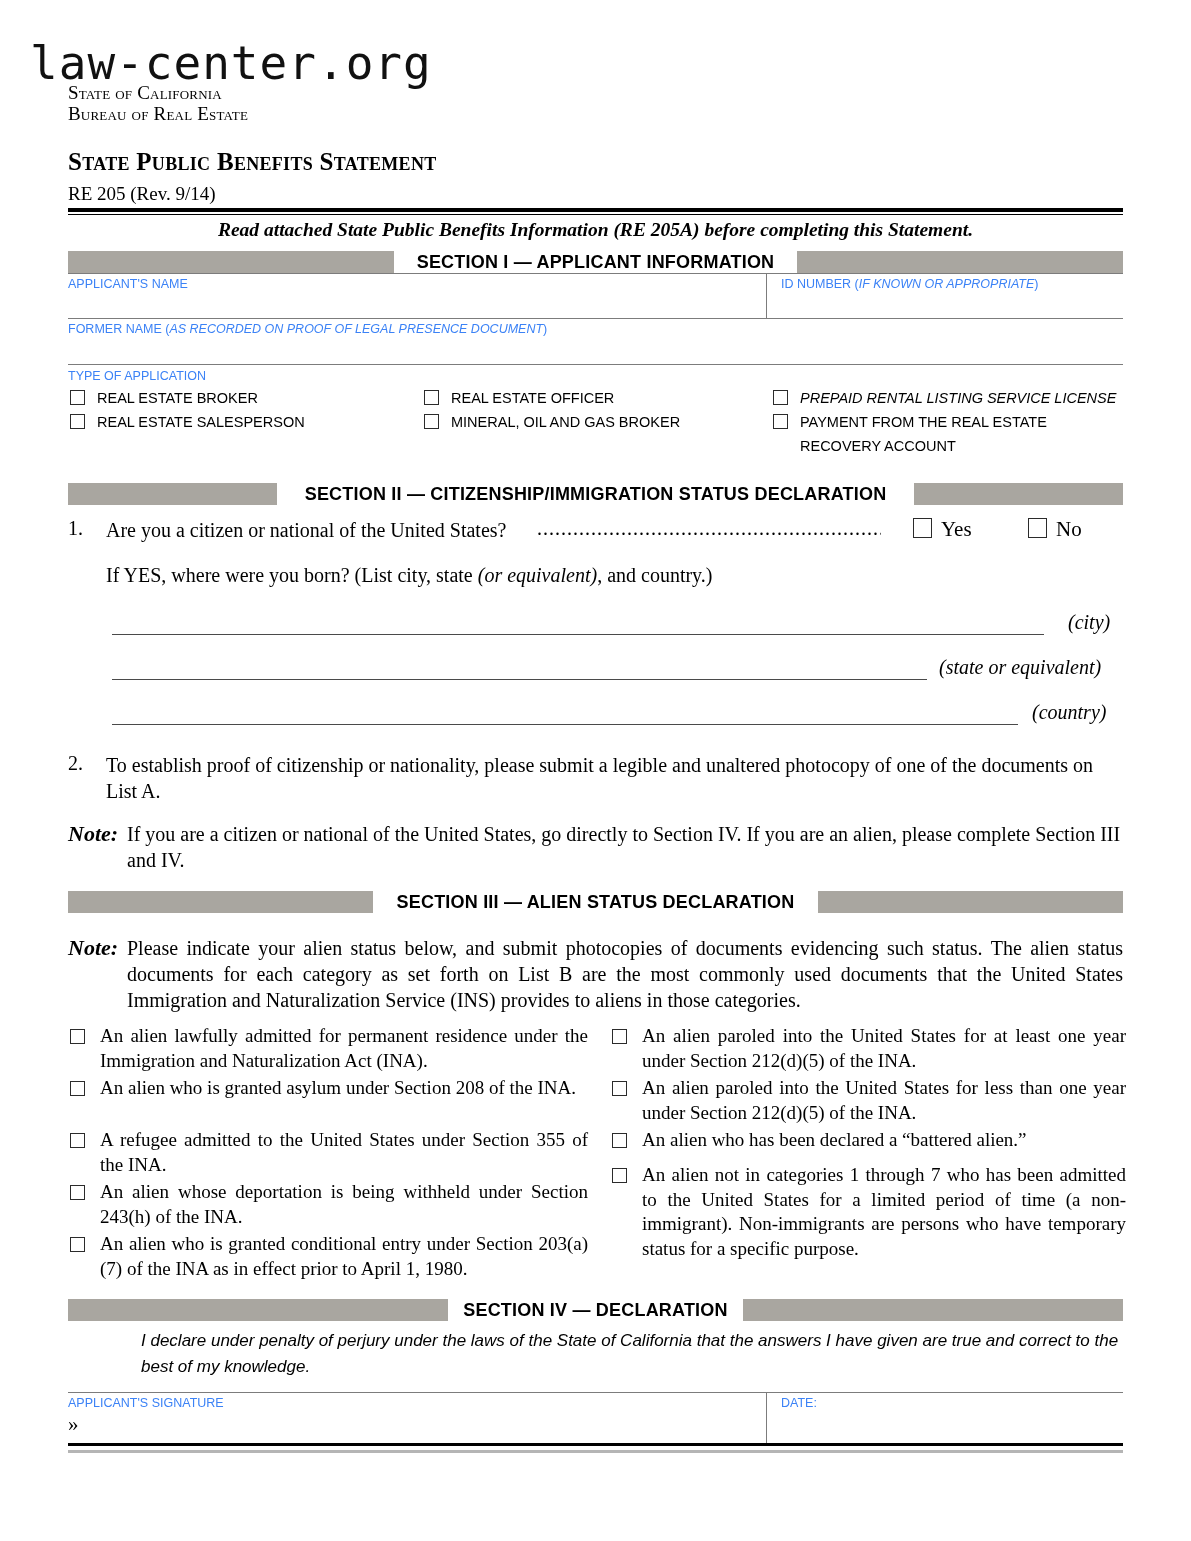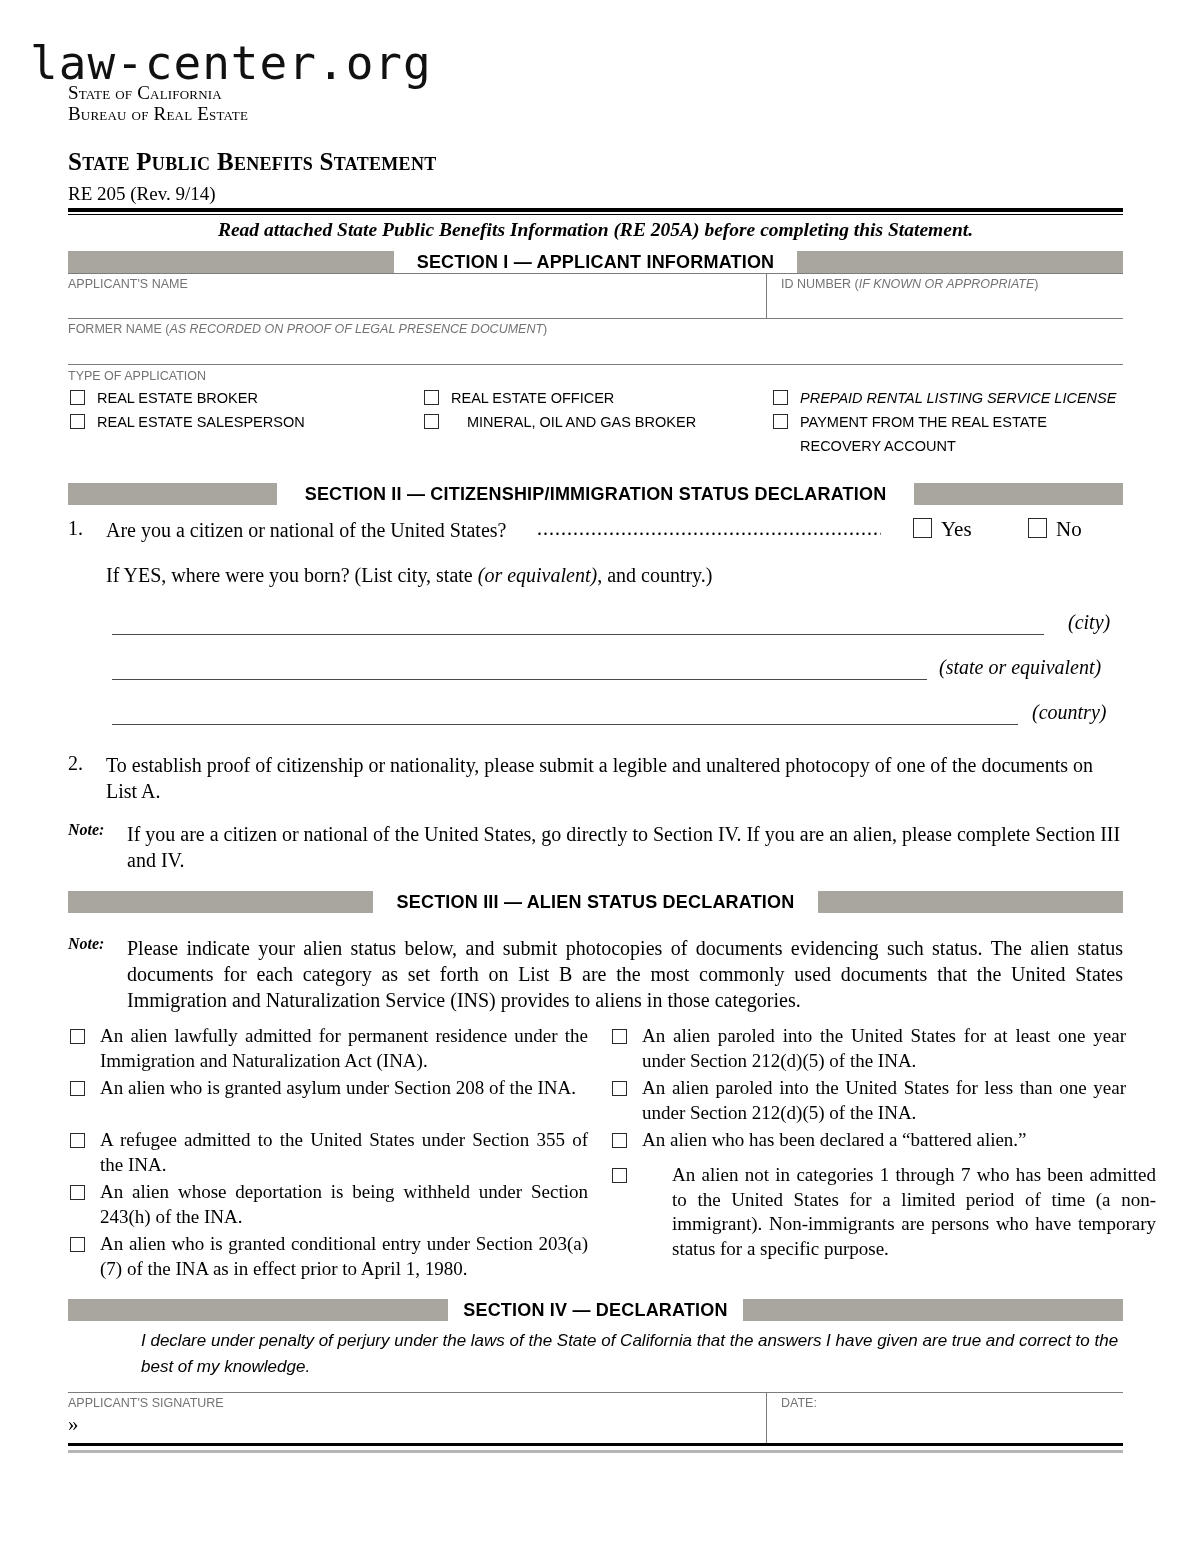--- a/index.html
+++ b/index.html
@@ -120,21 +120,21 @@
   }
   .vline {
     position: absolute;
     background: #7c7c7c;
     width: 1px;
   }
   .fieldlabel {
     position: absolute;
     font-family: "Liberation Sans", sans-serif;
     font-size: 12.5px;
-    color: #737373;
+    color: #3b82f6;
     white-space: nowrap;
   }
   .fieldlabel i { font-style: italic; }
 
   
   .cbox {
     position: absolute;
     width: 15px;
     height: 15px;
     border: 1.4px solid #2b2b2b;
@@ -165,21 +165,21 @@
   }
   .stext.just { text-align: justify; }
   .num {
     position: absolute;
     font-family: "Liberation Serif", serif;
     font-size: 20px;
   }
   .noteword {
     position: absolute;
     font-family: "Liberation Serif", serif;
-    font-size: 16px;
+    font-size: 22px;
     font-weight: bold;
     font-style: italic;
   }
   .dotlead {
     position: absolute;
     font-family: "Liberation Serif", serif;
     font-size: 20px;
     letter-spacing: 1px;
     overflow: hidden;
     white-space: nowrap;
@@ -275,21 +275,21 @@
   <div class="cbox" style="left:70px; top:390px;"></div>
   <div class="cblabel" style="left:97px; top:390px;">REAL ESTATE BROKER</div>
 
   <div class="cbox" style="left:70px; top:414px;"></div>
   <div class="cblabel" style="left:97px; top:414px;">REAL ESTATE SALESPERSON</div>
 
   <div class="cbox" style="left:424px; top:390px;"></div>
   <div class="cblabel" style="left:451px; top:390px;">REAL ESTATE OFFICER</div>
 
   <div class="cbox" style="left:424px; top:414px;"></div>
-  <div class="cblabel" style="left:467px; top:414px;">MINERAL, OIL AND GAS BROKER</div>
+  <div class="cblabel" style="left:451px; top:414px;">MINERAL, OIL AND GAS BROKER</div>
 
   <div class="cbox" style="left:773px; top:390px;"></div>
   <div class="cblabel" style="left:800px; top:390px;font-style:italic;">PREPAID RENTAL LISTING SERVICE LICENSE</div>
 
   <div class="cbox" style="left:773px; top:414px;"></div>
   <div class="cblabel" style="left:800px; top:414px;">PAYMENT FROM THE REAL ESTATE</div>
   <div class="cblabel" style="left:800px; top:438px;">RECOVERY ACCOUNT</div>
 
   <div class="secbar" style="top:483px;"></div>
   <div class="secbar-title" style="left:277px; top:483px; width:637px;">SECTION II — CITIZENSHIP/IMMIGRATION STATUS DECLARATION</div>
@@ -344,21 +344,21 @@
   <div class="cbox" style="left:612px; top:1029px;"></div>
   <div class="alien-item" style="left:642px; top:1024px; width:484px;">An alien paroled into the United States for at least one year under Section 212(d)(5) of the INA.</div>
 
   <div class="cbox" style="left:612px; top:1081px;"></div>
   <div class="alien-item" style="left:642px; top:1076px; width:484px;">An alien paroled into the United States for less than one year under Section 212(d)(5) of the INA.</div>
 
   <div class="cbox" style="left:612px; top:1133px;"></div>
   <div class="alien-item" style="left:642px; top:1128px; width:484px;">An alien who has been declared a “battered alien.”</div>
 
   <div class="cbox" style="left:612px; top:1168px;"></div>
-  <div class="alien-item" style="left:672px; top:1163px; width:484px;">An alien not in categories 1 through 7 who has been admitted to the United States for a limited period of time (a non-immigrant). Non-immigrants are persons who have temporary status for a specific purpose.</div>
+  <div class="alien-item" style="left:642px; top:1163px; width:484px;">An alien not in categories 1 through 7 who has been admitted to the United States for a limited period of time (a non-immigrant). Non-immigrants are persons who have temporary status for a specific purpose.</div>
 
   <div class="secbar" style="top:1299px;"></div>
   <div class="secbar-title" style="left:448px; top:1299px; width:295px;">SECTION IV — DECLARATION</div>
 
   <div class="declare" style="left:104px; top:1328px; width:1000px;">I declare under penalty of perjury under the laws of the State of California that the answers I have given are true and correct to the best of my knowledge.</div>
 
   <div class="hline" style="left:68px; top:1392px; width:1055px;"></div>
   <div class="fieldlabel" style="left:68px; top:1396px;">APPLICANT'S SIGNATURE</div>
   <div class="sigmark" style="left:68px; top:1412px;">»</div>
   <div class="vline" style="left:766px; top:1392px; height:51px;"></div>

